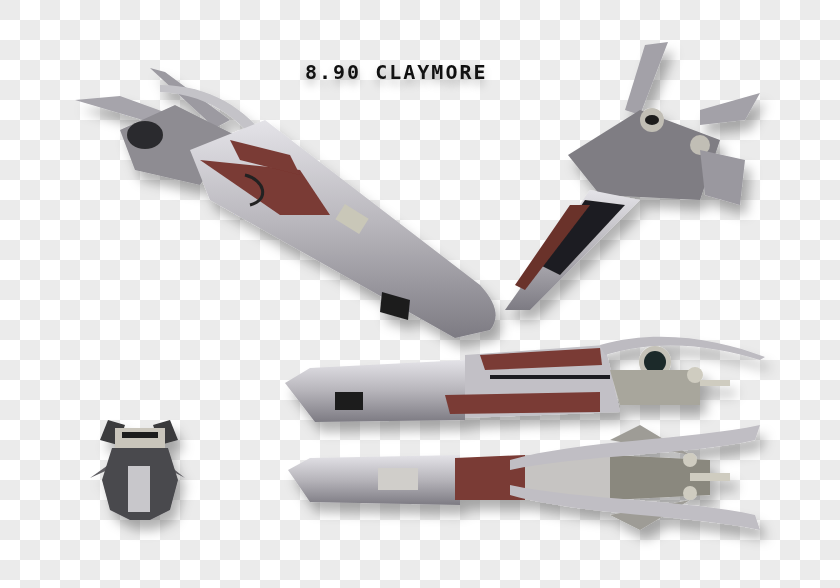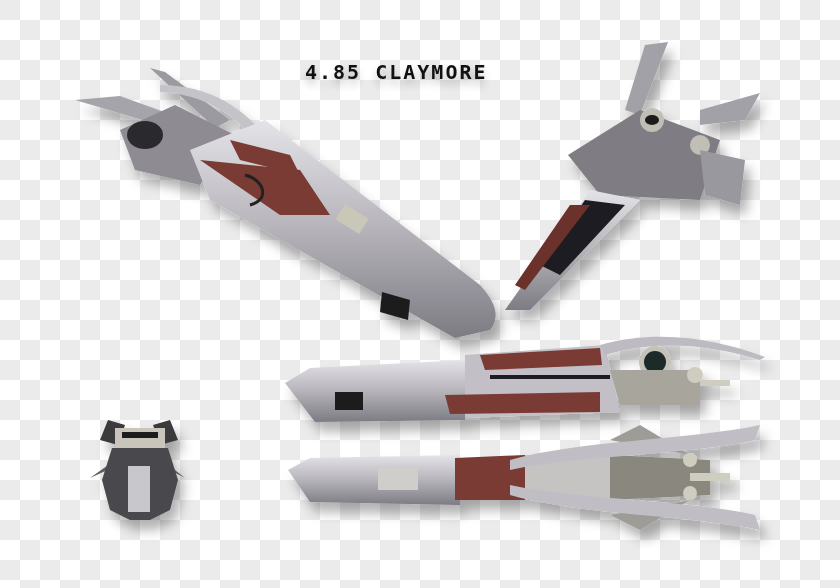--- a/index.html
+++ b/index.html
@@ -17,21 +17,21 @@
     position: absolute; left: 305px; top: 60px;
     font-size: 20px; font-weight: bold; letter-spacing: 2px; color: #111;
     text-shadow: 0 6px 8px rgba(0,0,0,0.25);
   }
   .view { position: absolute; }
   svg { overflow: visible; }
 </style>
 </head>
 <body>
 
-<div class="title">4.85 CLAYMORE</div>
+<div class="title">8.90 CLAYMORE</div>
 
 <div class="view" style="left:0;top:0;">
   <svg width="840" height="588">
     <defs>
       <linearGradient id="hullG" x1="0" y1="0" x2="0" y2="1">
         <stop offset="0" stop-color="#e4e3e8"></stop>
         <stop offset="0.5" stop-color="#b6b4ba"></stop>
         <stop offset="1" stop-color="#7d7b83"></stop>
       </linearGradient>
       <filter id="sh" x="-20%" y="-20%" width="140%" height="160%">

